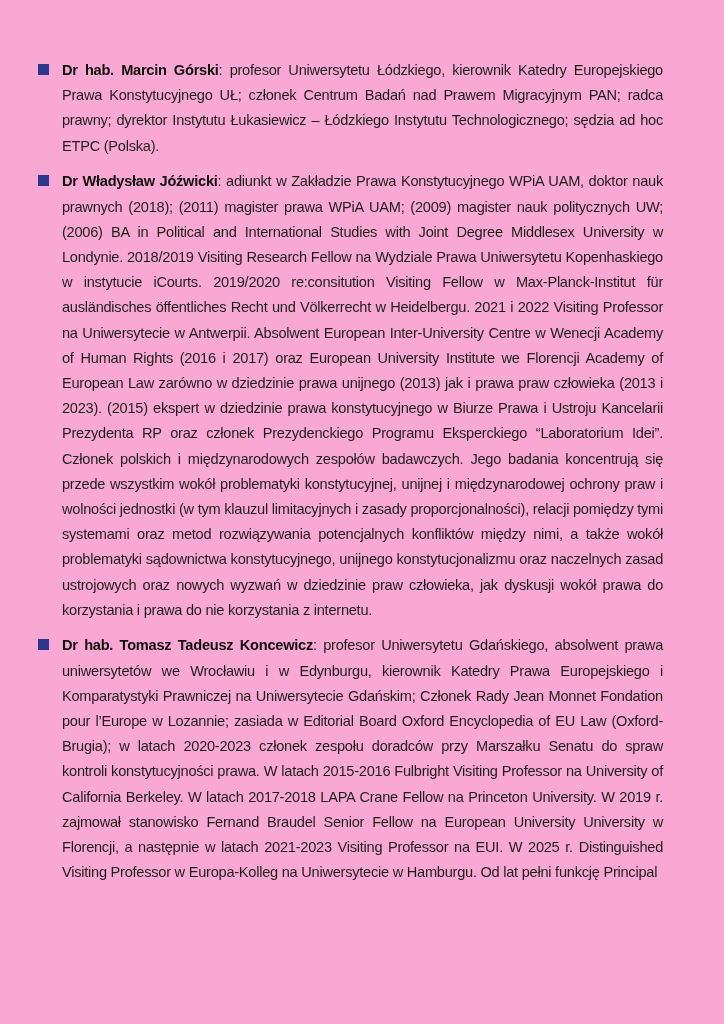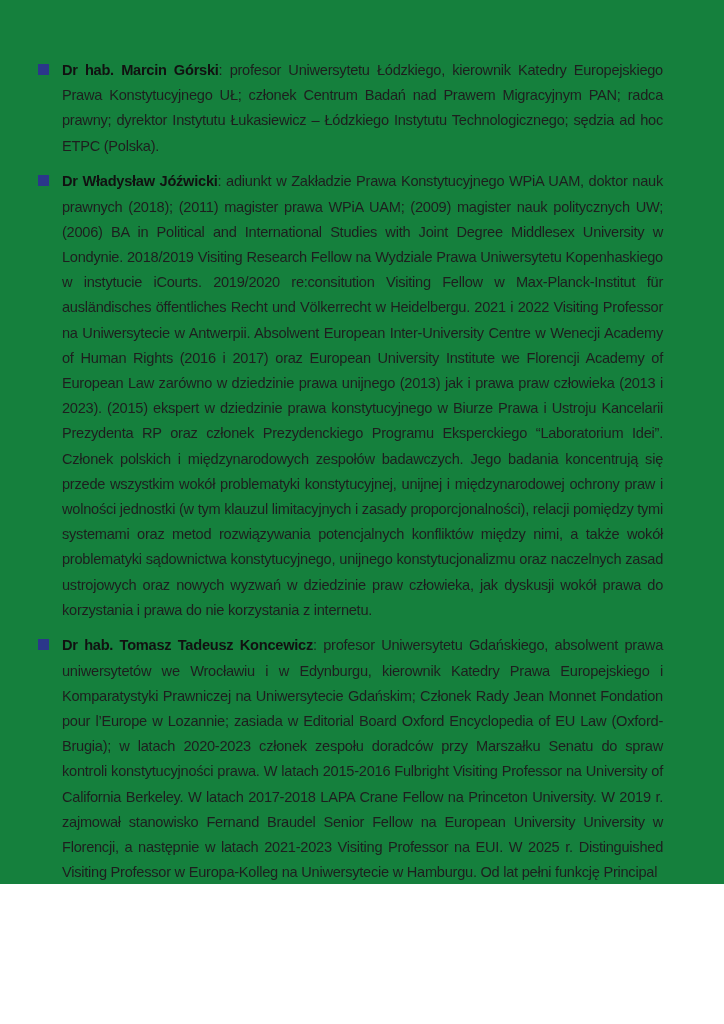--- a/index.html
+++ b/index.html
@@ -1,17 +1,17 @@
 <!DOCTYPE html>
 <html><head>
 <meta charset="utf-8">
 <style>
   html, body { margin: 0; padding: 0; background: #ffffff; }
   body { width: 724px; height: 1024px; overflow: hidden; position: relative; }
-  .page { position: absolute; left: 0; top: 0; width: 724px; height: 884px; background: #15803d; }
+  .page { position: absolute; left: 0; top: 0; width: 724px; height: 1024px; background: #f9a8d4; }
   .bio-list { position: absolute; left: 62px; top: 58px; width: 601px; margin: 0; padding: 0; list-style: none; }
   .bio {
     position: relative;
     margin: 0 0 10.5px 0;
     font-family: "Liberation Sans", sans-serif;
     font-size: 14.6px;
     line-height: 25.2px;
     color: #1e1e1e;
     text-align: justify;
     letter-spacing: -0.25px;

